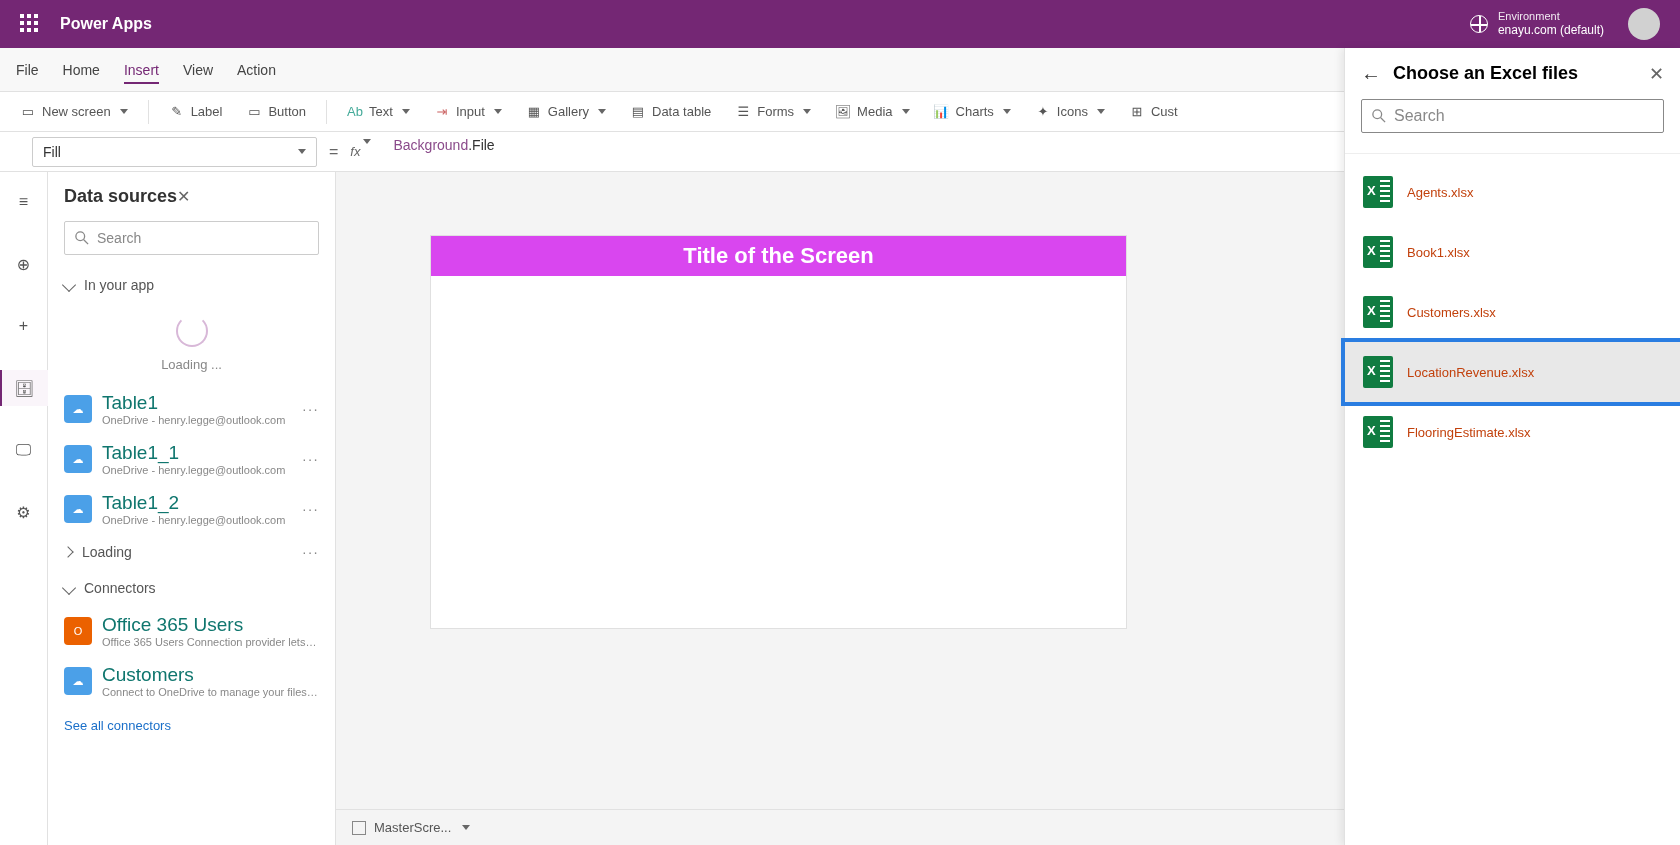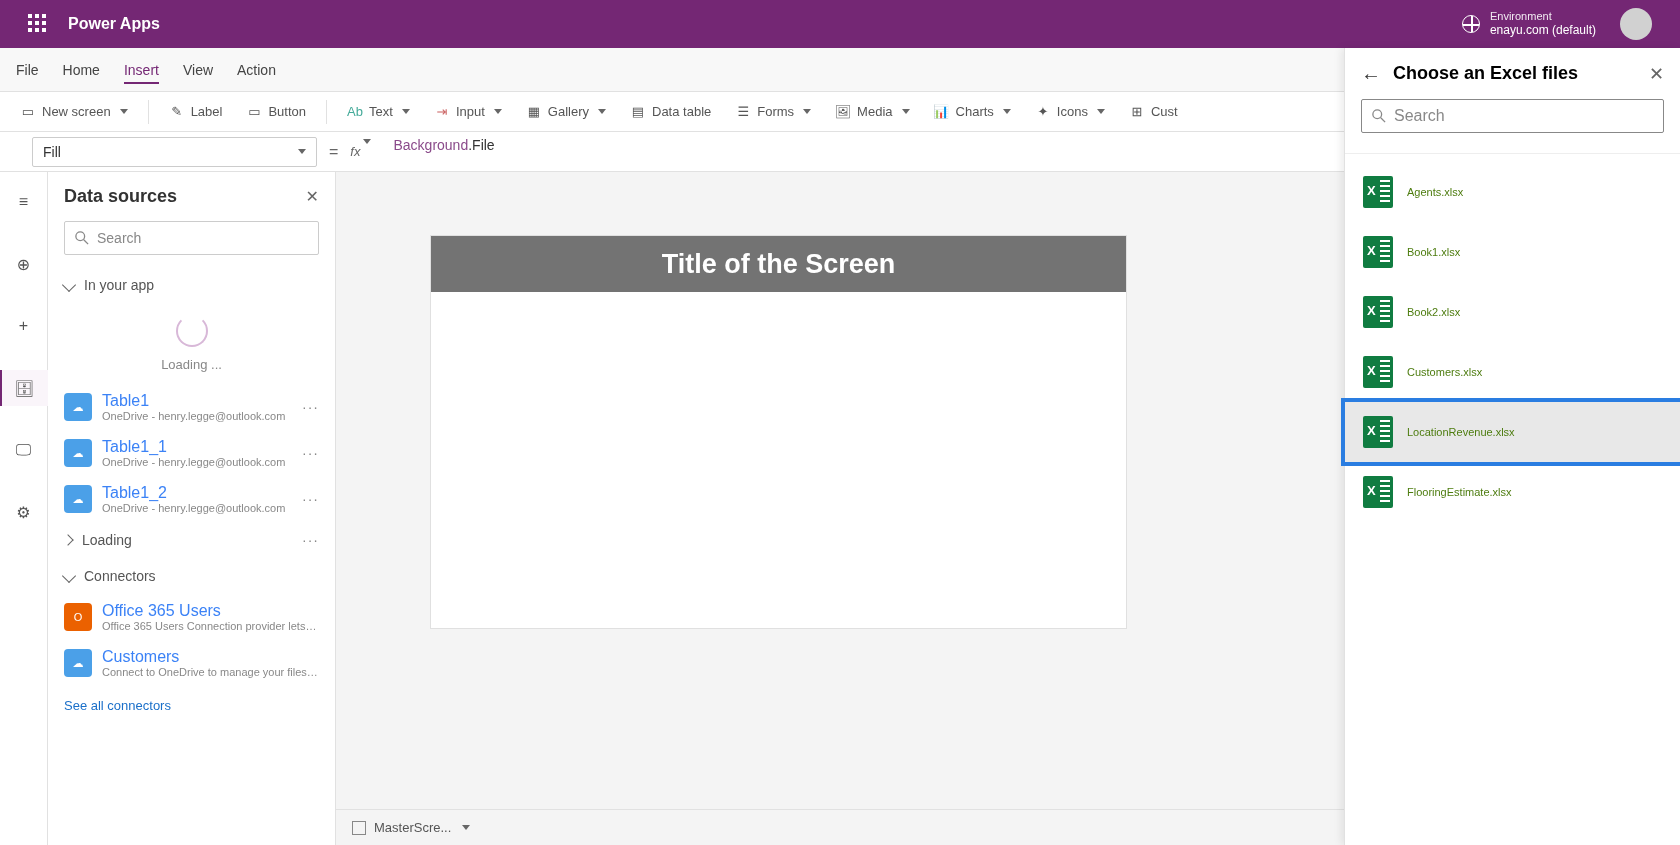--- a/index.html
+++ b/index.html
@@ -1,17 +1,17 @@
 <!DOCTYPE html>
 <html><head>
 <meta charset="utf-8">
 <style>
 *{box-sizing:border-box;margin:0;padding:0;font-family:"Segoe UI",Arial,sans-serif}
 body{width:1680px;height:845px;overflow:hidden;background:#fff;display:flex;flex-direction:column}
-.topbar{height:48px;background:#742774;display:flex;align-items:center;color:#fff;padding:0 28px}
+.topbar{height:48px;background:#742774;display:flex;align-items:center;color:#fff;padding:0 20px}
 .waffle{width:20px;height:20px;display:grid;grid-template-columns:repeat(3,4px);grid-template-rows:repeat(3,4px);gap:3px;margin-right:20px}
 .waffle span{background:#fff;width:4px;height:4px}
 .brand{font-size:16px;font-weight:600}
 .topbar-spacer{flex:1}
 .env{text-align:left;font-size:12px;line-height:1.2;margin-right:16px}
 .env .lbl{font-size:11px;opacity:.9}
 .globe{width:18px;height:18px;border:1.5px solid #fff;border-radius:50%;margin-right:10px;position:relative}
 .globe:before,.globe:after{content:"";position:absolute;border:1px solid #fff}
 .globe:before{left:0;right:0;top:50%;height:0}
 .globe:after{top:0;bottom:0;left:50%;width:0}
@@ -35,45 +35,45 @@
 .fxinput{flex:1;height:30px;padding:0 10px;font-family:Consolas,monospace;font-size:14px}
 .fxinput .tok1{color:#8a4a8a}
 .fxinput .tok2{color:#333}
 
 .workarea{flex:1;display:flex;position:relative;min-height:0}
 .rail{width:48px;border-right:1px solid #e1e1e1;display:flex;flex-direction:column;align-items:center;padding-top:12px;gap:26px;color:#555}
 .rail .ritem{width:48px;height:36px;display:flex;align-items:center;justify-content:center;cursor:pointer}
 .rail .ritem.active{border-left:2px solid #742774;background:#faf5fa}
 
 .leftpane{width:288px;border-right:1px solid #e1e1e1;display:flex;flex-direction:column;font-size:14px;overflow-y:auto}
-.lp-head{padding:14px 16px;display:flex;align-items:center;justify-content:space-between}
+.lp-head{padding:14px 16px;display:flex;align-items:center;}
 .lp-head h3{font-size:18px;font-weight:600;color:#333}
 .lp-close{font-size:16px;color:#666}
 .lp-search{margin:0 16px 12px;height:34px;border:1px solid #ccc;border-radius:2px;display:flex;align-items:center;padding:0 10px;color:#888;gap:8px}
 .lp-search svg{width:14px;height:14px;fill:#888}
 .lp-section{padding:10px 16px;display:flex;align-items:center;gap:10px;color:#555}
 .chev{width:10px;height:10px;border-right:1.5px solid #666;border-bottom:1.5px solid #666;display:inline-block}
 .chev.down{transform:rotate(45deg)}
 .chev.right{transform:rotate(-45deg);width:8px;height:8px}
 .loading{display:flex;flex-direction:column;align-items:center;padding:12px;color:#888;font-size:13px}
 .spinner{width:32px;height:32px;border:2px solid #d8b8d8;border-top-color:transparent;border-radius:50%;margin-bottom:10px}
 
 .ds-item{display:flex;align-items:center;padding:8px 16px;gap:10px}
 .ds-ico{width:28px;height:28px;border-radius:4px;display:flex;align-items:center;justify-content:center;color:#fff;font-size:11px;flex-shrink:0}
 .ds-cloud{background:#4ba0e8}
 .ds-orange{background:#eb6100}
 .ds-txt{flex:1;min-width:0}
-.ds-name{font-size:16px;color:#3b82f6}
+.ds-name{font-size:19px;color:#0f766e}
 .ds-sub{font-size:11px;color:#888;white-space:nowrap;overflow:hidden;text-overflow:ellipsis}
 .ds-more{color:#888;letter-spacing:1px}
 .see-all{padding:12px 16px;color:#1a6fc9;font-size:13px}
 
 .canvas{flex:1;background:#f4f4f4;position:relative}
 .screen{position:absolute;left:95px;top:64px;width:695px;height:392px;background:#fff;box-shadow:0 0 0 1px #e0e0e0}
-.title-banner{height:56px;background:#737373;color:#fff;display:flex;align-items:center;justify-content:center;font-size:27px;font-weight:600}
+.title-banner{height:40px;background:#d946ef;color:#fff;display:flex;align-items:center;justify-content:center;font-size:22px;font-weight:600}
 
 .statusbar{height:36px;border-top:1px solid #e1e1e1;display:flex;align-items:center;padding:0 16px;font-size:13px;color:#555;gap:12px}
 .statusbar .sb-left{display:flex;align-items:center;gap:8px}
 .checkbox{width:14px;height:14px;border:1px solid #888}
 .statusbar .spacer{flex:1}
 .zoom{display:flex;align-items:center;gap:10px}
 .slider{width:130px;height:2px;background:#888;position:relative}
 .slider:after{content:"";position:absolute;left:50%;top:-5px;width:3px;height:12px;background:#333}
 
 .rightpanel{position:absolute;right:0;top:48px;bottom:0;width:336px;background:#fff;border-left:1px solid #e1e1e1;display:flex;flex-direction:column;z-index:10;box-shadow:-3px 0 8px rgba(0,0,0,.08)}
@@ -81,21 +81,21 @@
 .rp-back{font-size:20px;color:#333;cursor:pointer}
 .rp-title{font-size:18px;font-weight:600;flex:1}
 .rp-close{font-size:18px;color:#666;cursor:pointer}
 .rp-search{margin:0 16px 12px;height:34px;border:1px solid #888;border-radius:2px;display:flex;align-items:center;padding:0 10px;gap:8px;color:#888}
 .rp-divider{height:1px;background:#eee;margin:8px 0}
 .file-item{display:flex;align-items:center;gap:14px;padding:14px 18px;cursor:pointer}
 .file-item.sel{background:#e8e8e8;outline:4px solid #2a7de1}
 .xls-ico{width:30px;height:32px;background:#107c41;position:relative;border-radius:2px}
 .xls-ico:before{content:"X";position:absolute;left:4px;top:7px;color:#fff;font-size:13px;font-weight:700}
 .xls-ico:after{content:"";position:absolute;right:3px;top:4px;bottom:4px;width:10px;background:repeating-linear-gradient(#fff,#fff 2px,#107c41 2px,#107c41 5px)}
-.file-name{font-size:11px;color:#4d7c0f}
+.file-name{font-size:13px;color:#c2410c}
 </style>
 </head>
 <body>
 
 <div class="topbar">
   <div class="waffle">
       <span></span>
       <span></span>
       <span></span>
       <span></span>
@@ -320,28 +320,24 @@
       <div class="file-item">
         <div class="xls-ico"></div>
         <div class="file-name">Agents.xlsx</div>
       </div>
       <div class="file-item">
         <div class="xls-ico"></div>
         <div class="file-name">Book1.xlsx</div>
       </div>
       <div class="file-item">
         <div class="xls-ico"></div>
-        <div class="file-name">Book2.xlsx</div>
+        <div class="file-name">Customers.xlsx</div>
+      </div>
+      <div class="file-item sel">
+        <div class="xls-ico"></div>
+        <div class="file-name">LocationRevenue.xlsx</div>
       </div>
       <div class="file-item">
         <div class="xls-ico"></div>
-        <div class="file-name">Customers.xlsx</div>
-      </div>
-      <div class="file-item sel">
-        <div class="xls-ico"></div>
-        <div class="file-name">LocationRevenue.xlsx</div>
-      </div>
-      <div class="file-item">
-        <div class="xls-ico"></div>
         <div class="file-name">FlooringEstimate.xlsx</div>
       </div>
     </div>
 </div>
 
 </body></html>

